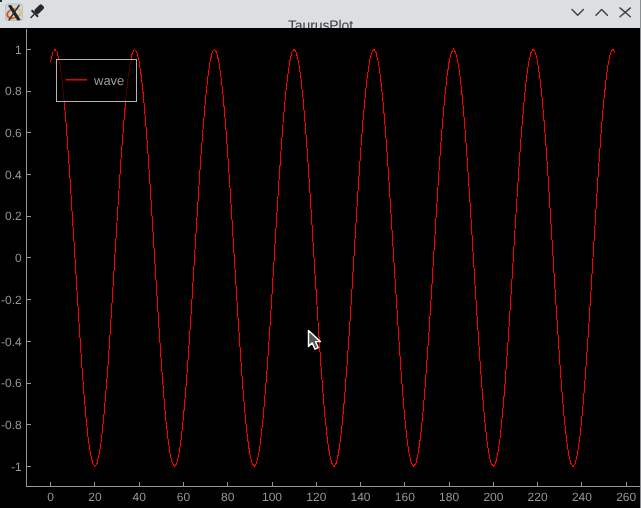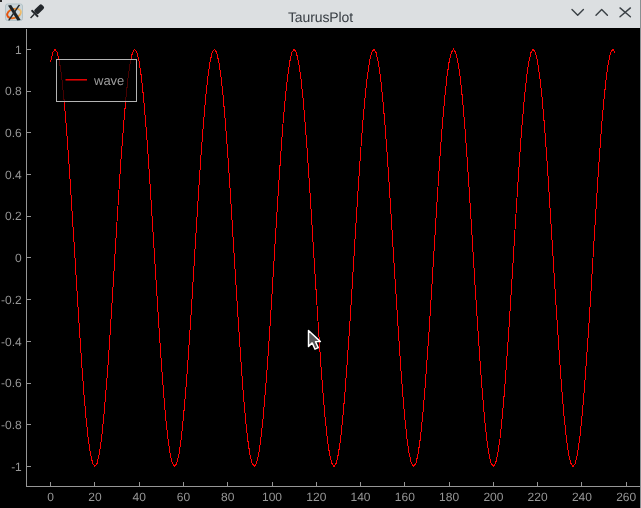--- a/index.html
+++ b/index.html
@@ -1,19 +1,19 @@
 <!DOCTYPE html>
 <html><head><meta charset="utf-8">
 <style>
   html,body{margin:0;padding:0;}
   *{-webkit-font-smoothing:antialiased;text-rendering:geometricPrecision;}
   body{width:641px;height:508px;overflow:hidden;background:#000;font-family:"Liberation Sans",sans-serif;}
   #win{position:relative;width:641px;height:508px;background:#000;}
   #titlebar{position:absolute;left:0;top:0;width:641px;height:28px;background:#dcdfe1;}
-  #title{position:absolute;left:0;top:4px;width:641px;height:28px;line-height:27px;text-align:center;
+  #title{position:absolute;left:0;top:12px;width:641px;height:28px;line-height:27px;text-align:center;
     font-size:14px;color:#363c42;letter-spacing:-0.1px;will-change:transform;}
   #rborder{position:absolute;left:640px;top:0;width:1px;height:508px;background:#8a9092;z-index:50;}
   #corner{position:absolute;left:0;top:0;width:2px;height:2px;background:#2a2a2a;z-index:60;}
   svg text{font-family:"Liberation Sans",sans-serif;font-size:12px;fill:#969696;}
   #plot{will-change:transform;}
 </style></head>
 <body>
 <div id="win">
   <div id="titlebar">
     <div id="title">TaurusPlot</div>

